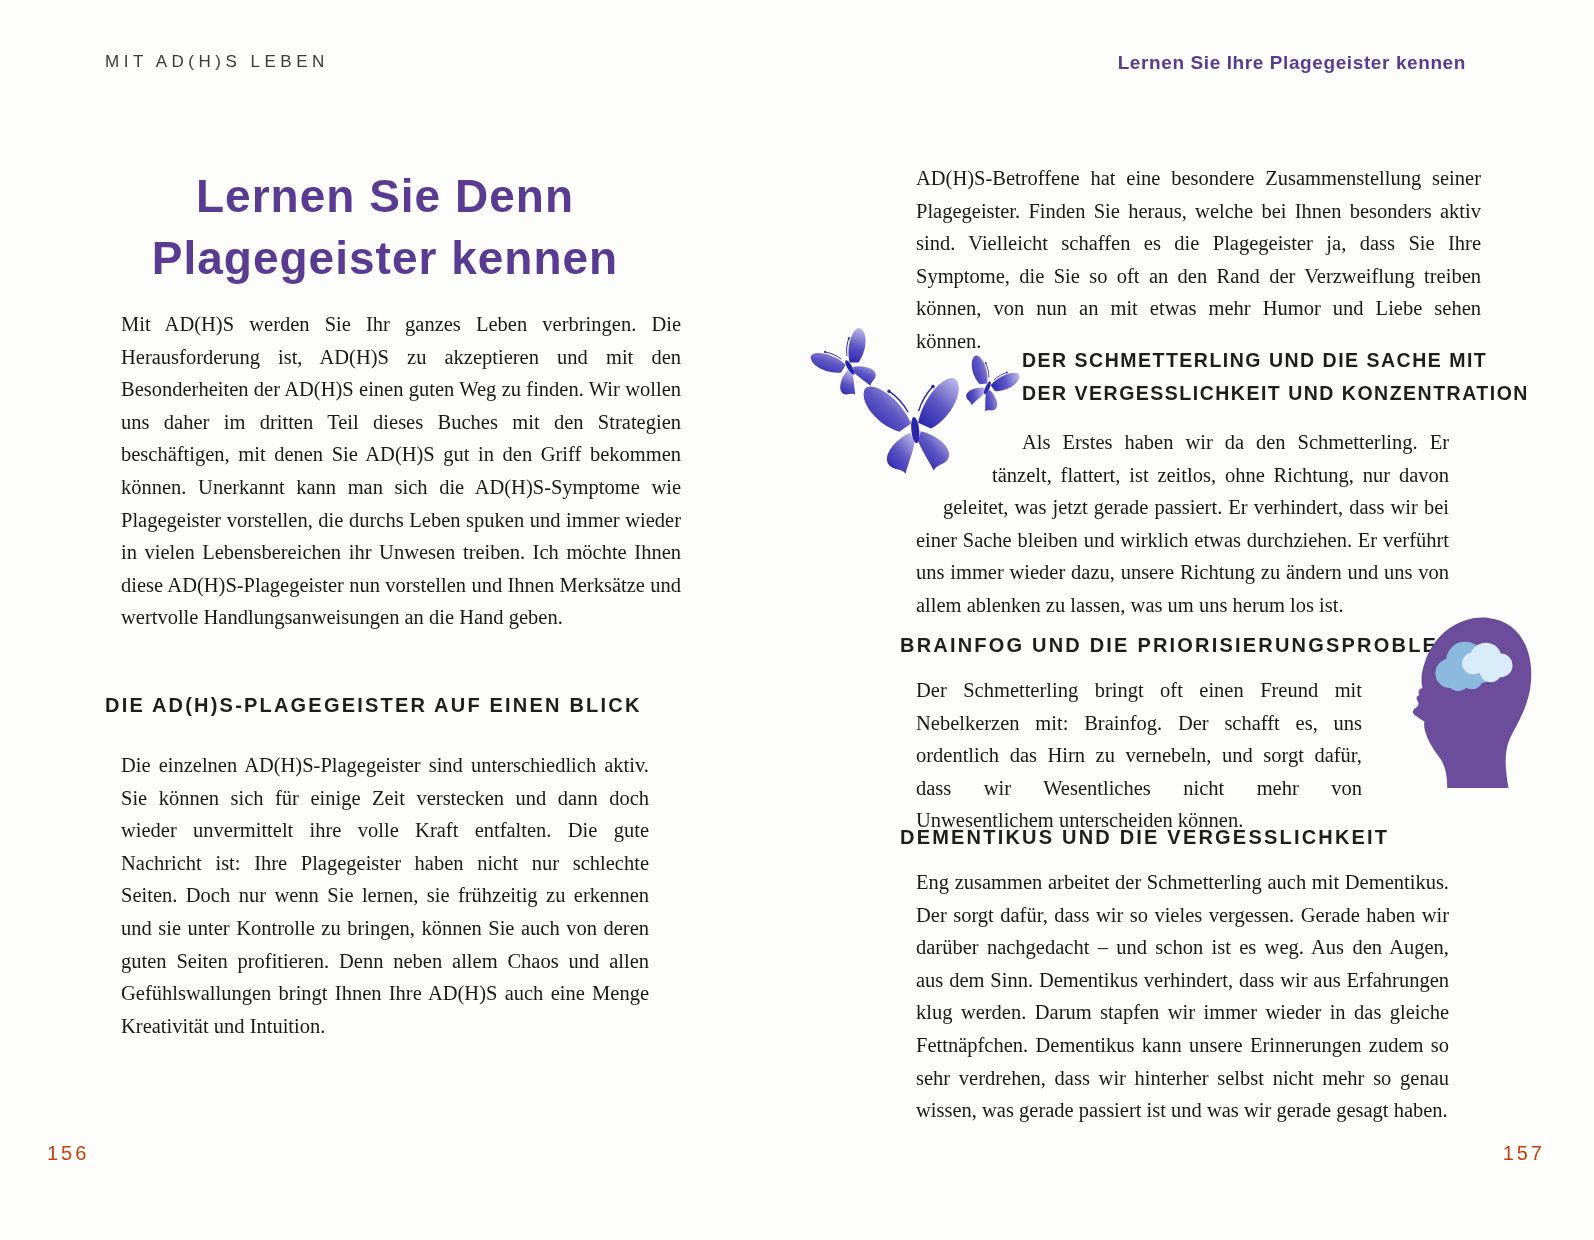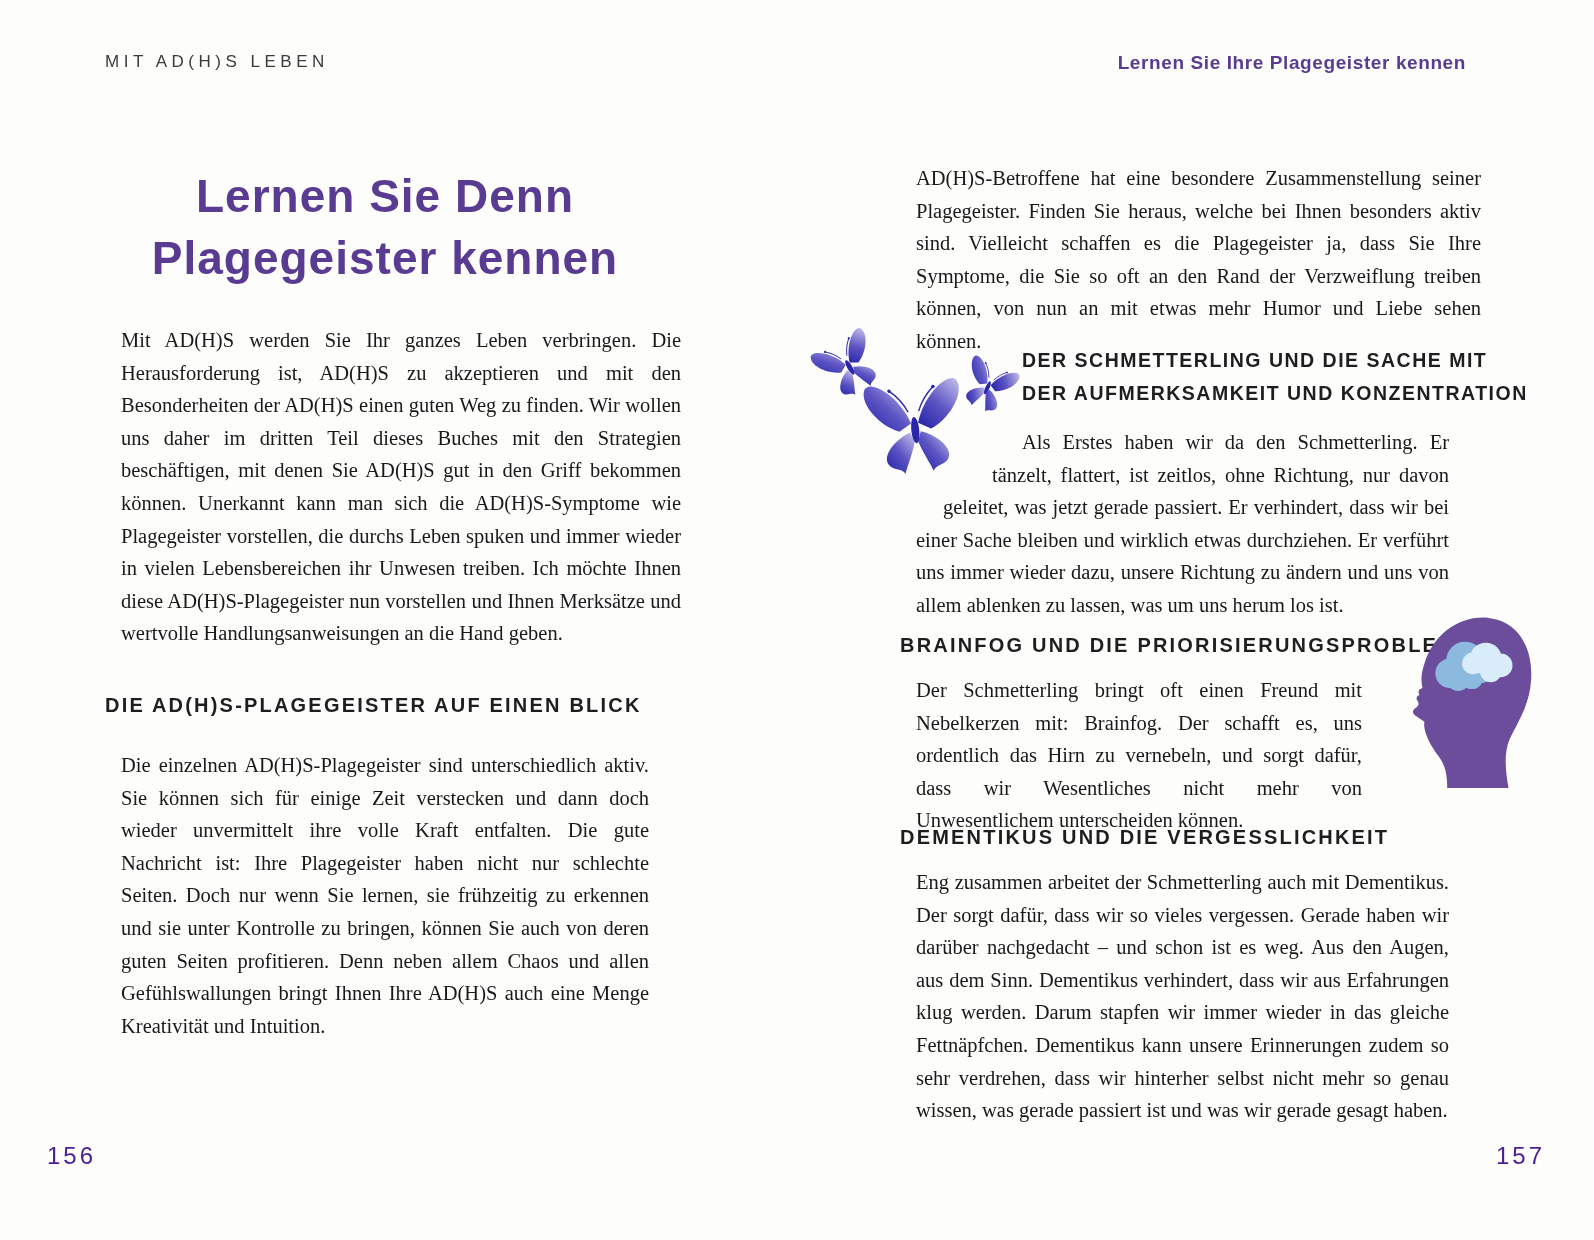--- a/index.html
+++ b/index.html
@@ -45,21 +45,21 @@
     text-align:justify;margin:16px;
     color:#191919;
   }
   .sec-heading{
     font-family:"Liberation Sans", sans-serif;
     font-weight:bold;font-size:20px;letter-spacing:2.2px;
     color:#1e1e1e;line-height:26px;margin:0;
     white-space:nowrap;
   }
 
-  .lp-intro{position:absolute;left:0;top:308px;width:560px;}
+  .lp-intro{position:absolute;left:0;top:292px;width:560px;}
   .lp-sec-head{position:absolute;left:0;top:692px;}
   .lp-sec-body{position:absolute;left:0;top:733px;width:560px;}
 
   .rp-intro{position:absolute;left:0;top:146px;width:565px;}
 
   .sec-schmetterling{position:absolute;left:0;top:344px;width:565px;}
   .sec-schmetterling .flt{float:left;clear:left;}
   .flt1{width:122px;height:100px;}
   .flt2{width:92px;height:33px;}
   .flt3{width:43px;height:33px;}
@@ -71,21 +71,21 @@
   .wrap-heading span{display:block;white-space:nowrap;}
 
   .sec-brainfog{position:absolute;left:0;top:632px;width:565px;box-sizing:border-box;padding-right:87px;}
   .sec-brainfog .sec-heading{margin-bottom:10px;}
   .sec-dementikus{position:absolute;left:0;top:824px;width:565px;}
   .sec-dementikus .sec-heading{margin-bottom:10px;}
 
   .page-num{
     position:absolute;top:1142px;
     font-family:"Liberation Sans", sans-serif;
-    font-size:24px;letter-spacing:3px;color:#4c1d95;
+    font-size:20px;letter-spacing:3px;color:#c2410c;
   }
   .page-num-left{left:47px;}
   .page-num-right{right:49px;}
 
   
   .butterflies{position:absolute;left:810px;top:330px;width:210px;height:182px;}
   .butterflies svg{position:absolute;overflow:visible;}
   .bfly-1{left:6px;top:0;width:66px;height:72px;transform:rotate(-30deg);}
   .bfly-2{left:52px;top:40px;width:106px;height:115px;transform:rotate(-6deg);}
   .bfly-3{left:150px;top:26px;width:56px;height:61px;transform:rotate(24deg);}
@@ -138,21 +138,21 @@
 
   <div class="page-right">
     <p class="body-par rp-intro">AD(H)S-Betroffene hat eine besondere Zusammenstellung seiner Plagegeister. Finden Sie heraus, welche bei Ihnen besonders aktiv sind. Vielleicht schaffen es die Plagegeister ja, dass Sie Ihre Symptome, die Sie so oft an den Rand der Verzweiflung treiben können, von nun an mit etwas mehr Humor und Liebe sehen können.</p>
 
     <section class="sec-schmetterling">
       <div class="flt flt1"></div>
       <div class="flt flt2"></div>
       <div class="flt flt3"></div>
       <h2 class="wrap-heading">
         <span>DER SCHMETTERLING UND DIE SACHE MIT</span>
-        <span>DER AUFMERKSAMKEIT UND KONZENTRATION</span>
+        <span>DER VERGESSLICHKEIT UND KONZENTRATION</span>
       </h2>
       <p class="body-par">Als Erstes haben wir da den Schmetterling. Er tänzelt, flattert, ist zeitlos, ohne Richtung, nur davon geleitet, was jetzt gerade passiert. Er verhindert, dass wir bei einer Sache bleiben und wirklich etwas durchziehen. Er verführt uns immer wieder dazu, unsere Richtung zu ändern und uns von allem ablenken zu lassen, was um uns herum los ist.</p>
     </section>
 
     <section class="sec-brainfog">
       <h2 class="sec-heading">BRAINFOG UND DIE PRIORISIERUNGSPROBLEME</h2>
       <p class="body-par">Der Schmetterling bringt oft einen Freund mit Nebelkerzen mit: Brainfog. Der schafft es, uns ordentlich das Hirn zu vernebeln, und sorgt dafür, dass wir Wesentliches nicht mehr von Unwesentlichem unterscheiden können.</p>
     </section>
 
     <section class="sec-dementikus">

